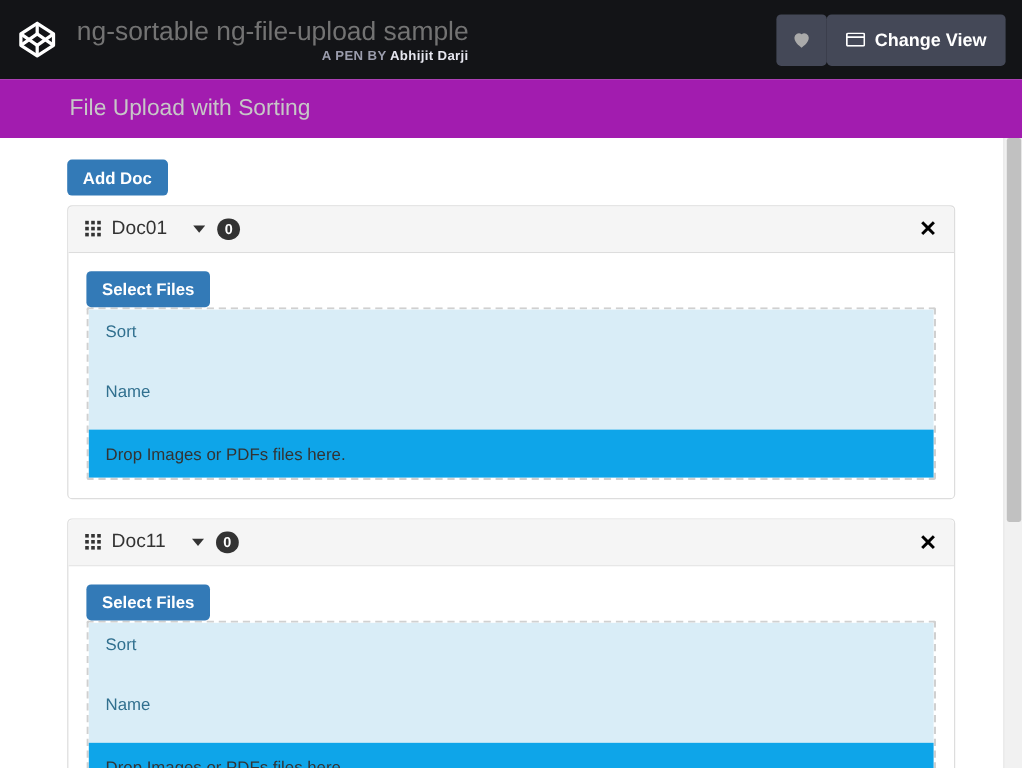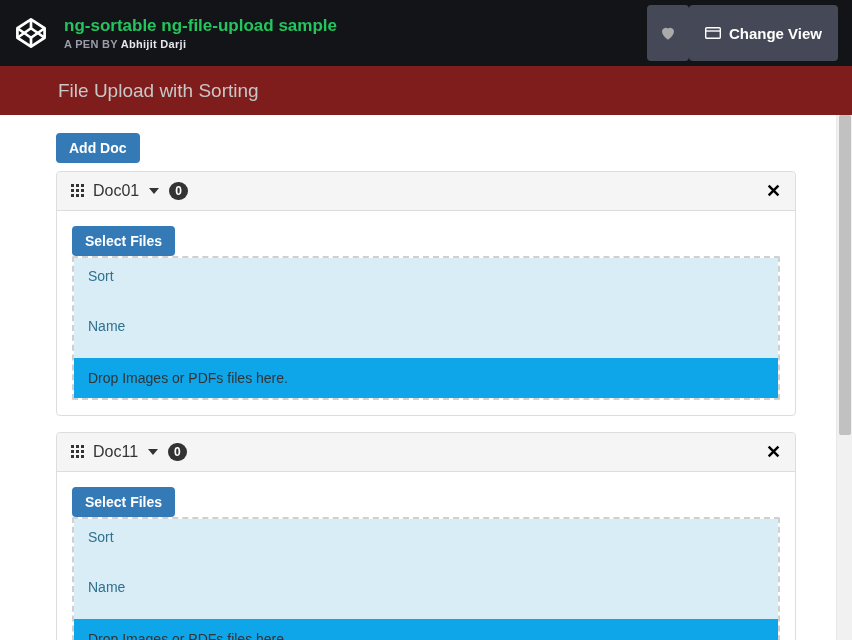--- a/index.html
+++ b/index.html
@@ -1,44 +1,44 @@
 <!DOCTYPE html>
 <html><head>
 <meta charset="utf-8">
 <style>
   * { box-sizing: border-box; margin: 0; padding: 0; }
   body { font-family: -apple-system, "Helvetica Neue", Arial, sans-serif; background: #fff; color: #333; width: 852px; height: 640px; overflow: hidden; position: relative; }
   
   .top-bar { background: #131417; height: 66px; display: flex; align-items: center; padding: 0 14px; }
   .logo { width: 34px; height: 34px; margin-right: 16px; flex-shrink: 0; }
   .title-block { display: flex; flex-direction: column; }
-  .pen-title { color: #22c55e; font-size: 17px; font-weight: 700; }
-  .pen-byline { color: #9b9dad; font-size: 11px; font-weight: 700; letter-spacing: 0.3px; margin-top: 2px; }
+  .pen-title { color: #737373; font-size: 22px; font-weight: 400; }
+  .pen-byline { color: #9b9dad; font-size: 11px; font-weight: 700; letter-spacing: 0.3px; margin-top: 2px; text-align: right; }
   .pen-byline .author { color: #e6e6ef; font-weight: 700; }
   .spacer { flex: 1; }
-  .tb-btn { background: #444857; color: #fff; border: none; border-radius: 4px; height: 56px; padding: 0 16px; font-size: 15px; font-weight: 600; display: inline-flex; align-items: center; gap: 8px; margin-left: 0; cursor: pointer; }
+  .tb-btn { background: #444857; color: #fff; border: none; border-radius: 4px; height: 43px; padding: 0 16px; font-size: 15px; font-weight: 600; display: inline-flex; align-items: center; gap: 8px; margin-left: 0; cursor: pointer; }
   .tb-btn.icon-only { width: 42px; padding: 0; justify-content: center; }
   .tb-btn.green { background: #47cf73; color: #000; }
   
-  .sub-bar { background: #7f1d1d; height: 49px; display: flex; align-items: center; padding: 0 58px; }
+  .sub-bar { background: #a21caf; height: 49px; display: flex; align-items: center; padding: 0 58px; }
   .sub-title { color: #c7c7c7; font-size: 19px; font-weight: 400; }
   
   .content-wrap { position: relative; height: 624px; }
   .scrollbar-track { position: absolute; right: 0; top: 0; width: 16px; height: 100%; background: #f1f1f1; border-left: 1px solid #e9e9e9; }
   .scrollbar-thumb { position: absolute; left: 2px; width: 12px; top: 0; height: 320px; background: #c1c1c1; border-radius: 2px; }
   .content { padding: 18px 56px 0 56px; height: 100%; overflow: hidden; }
   
   .add-btn { background: #337ab7; color: #fff; border: none; border-radius: 4px; padding: 7px 13px; font-size: 14px; font-weight: 600; cursor: pointer; }
   
   .panel { border: 1px solid #ddd; border-radius: 4px; margin-top: 8px; background: #fff; }
   .panel + .panel { margin-top: 16px; }
   .panel-head { background: #f5f5f5; border-bottom: 1px solid #ddd; padding: 10px 14px; display: flex; align-items: center; border-radius: 4px 4px 0 0; }
   .grip { width: 14px; height: 14px; margin-right: 8px; display: grid; grid-template-columns: repeat(3,3px); grid-template-rows: repeat(3,3px); gap: 2px; }
   .grip i { width: 3px; height: 3px; background: #333; display: block; }
-  .panel-title { font-size: 16px; color: #333; font-weight: 400; margin-right: 10px; }
+  .panel-title { font-size: 16px; color: #333; font-weight: 400; margin-right: 22px; }
   .chev { width: 0; height: 0; border-left: 5px solid transparent; border-right: 5px solid transparent; border-top: 6px solid #333; margin-right: 10px; cursor: pointer; }
   .badge { background: #333; color: #fff; border-radius: 10px; min-width: 18px; height: 18px; padding: 0 6px; font-size: 12px; font-weight: 700; display: inline-flex; align-items: center; justify-content: center; }
   .close-x { margin-left: auto; font-size: 18px; font-weight: 700; color: #000; cursor: pointer; line-height: 1; }
   
   .panel-body { padding: 15px; }
   .select-btn { background: #337ab7; color: #fff; border: none; border-radius: 4px; padding: 7px 13px; font-size: 14px; font-weight: 600; cursor: pointer; }
   
   .dropzone { border: 2px dashed #d0d0d0; border-radius: 2px; }
   .dz-head { display: flex; background: #d9edf7; color: #31708f; font-size: 14px; flex-direction: column; }
   .dz-head .col-sort { width: 170px; padding: 10px 14px; }

